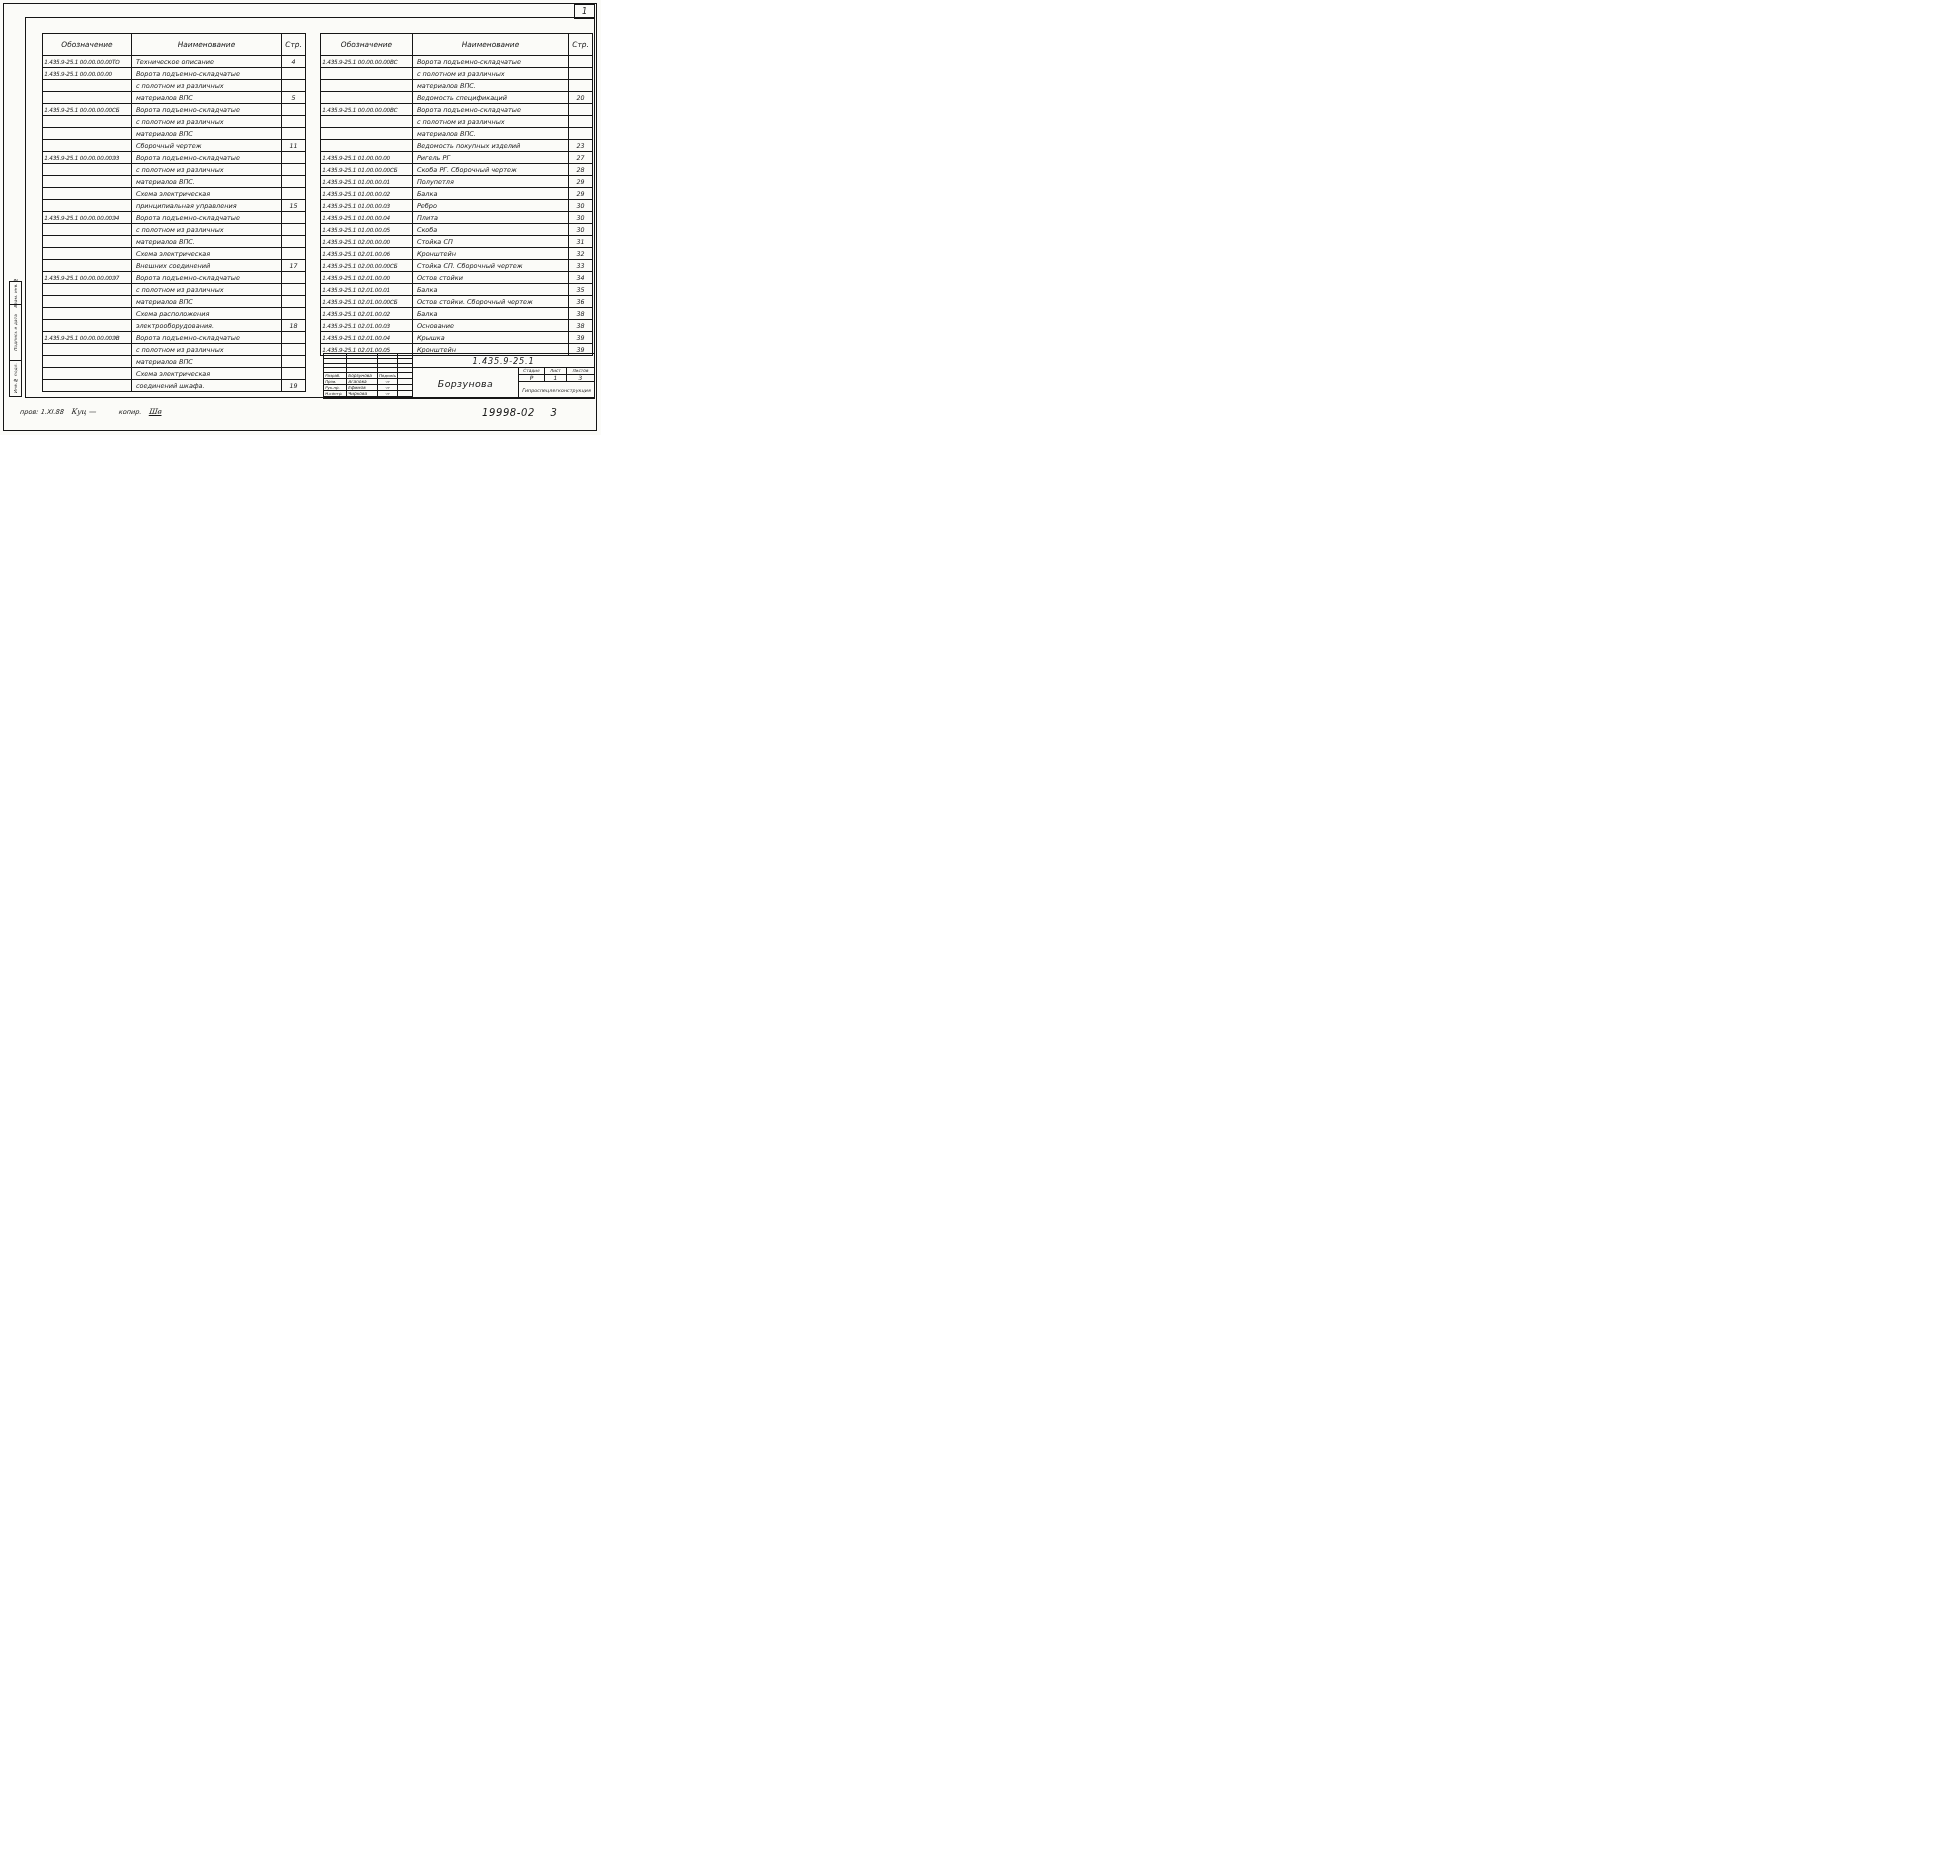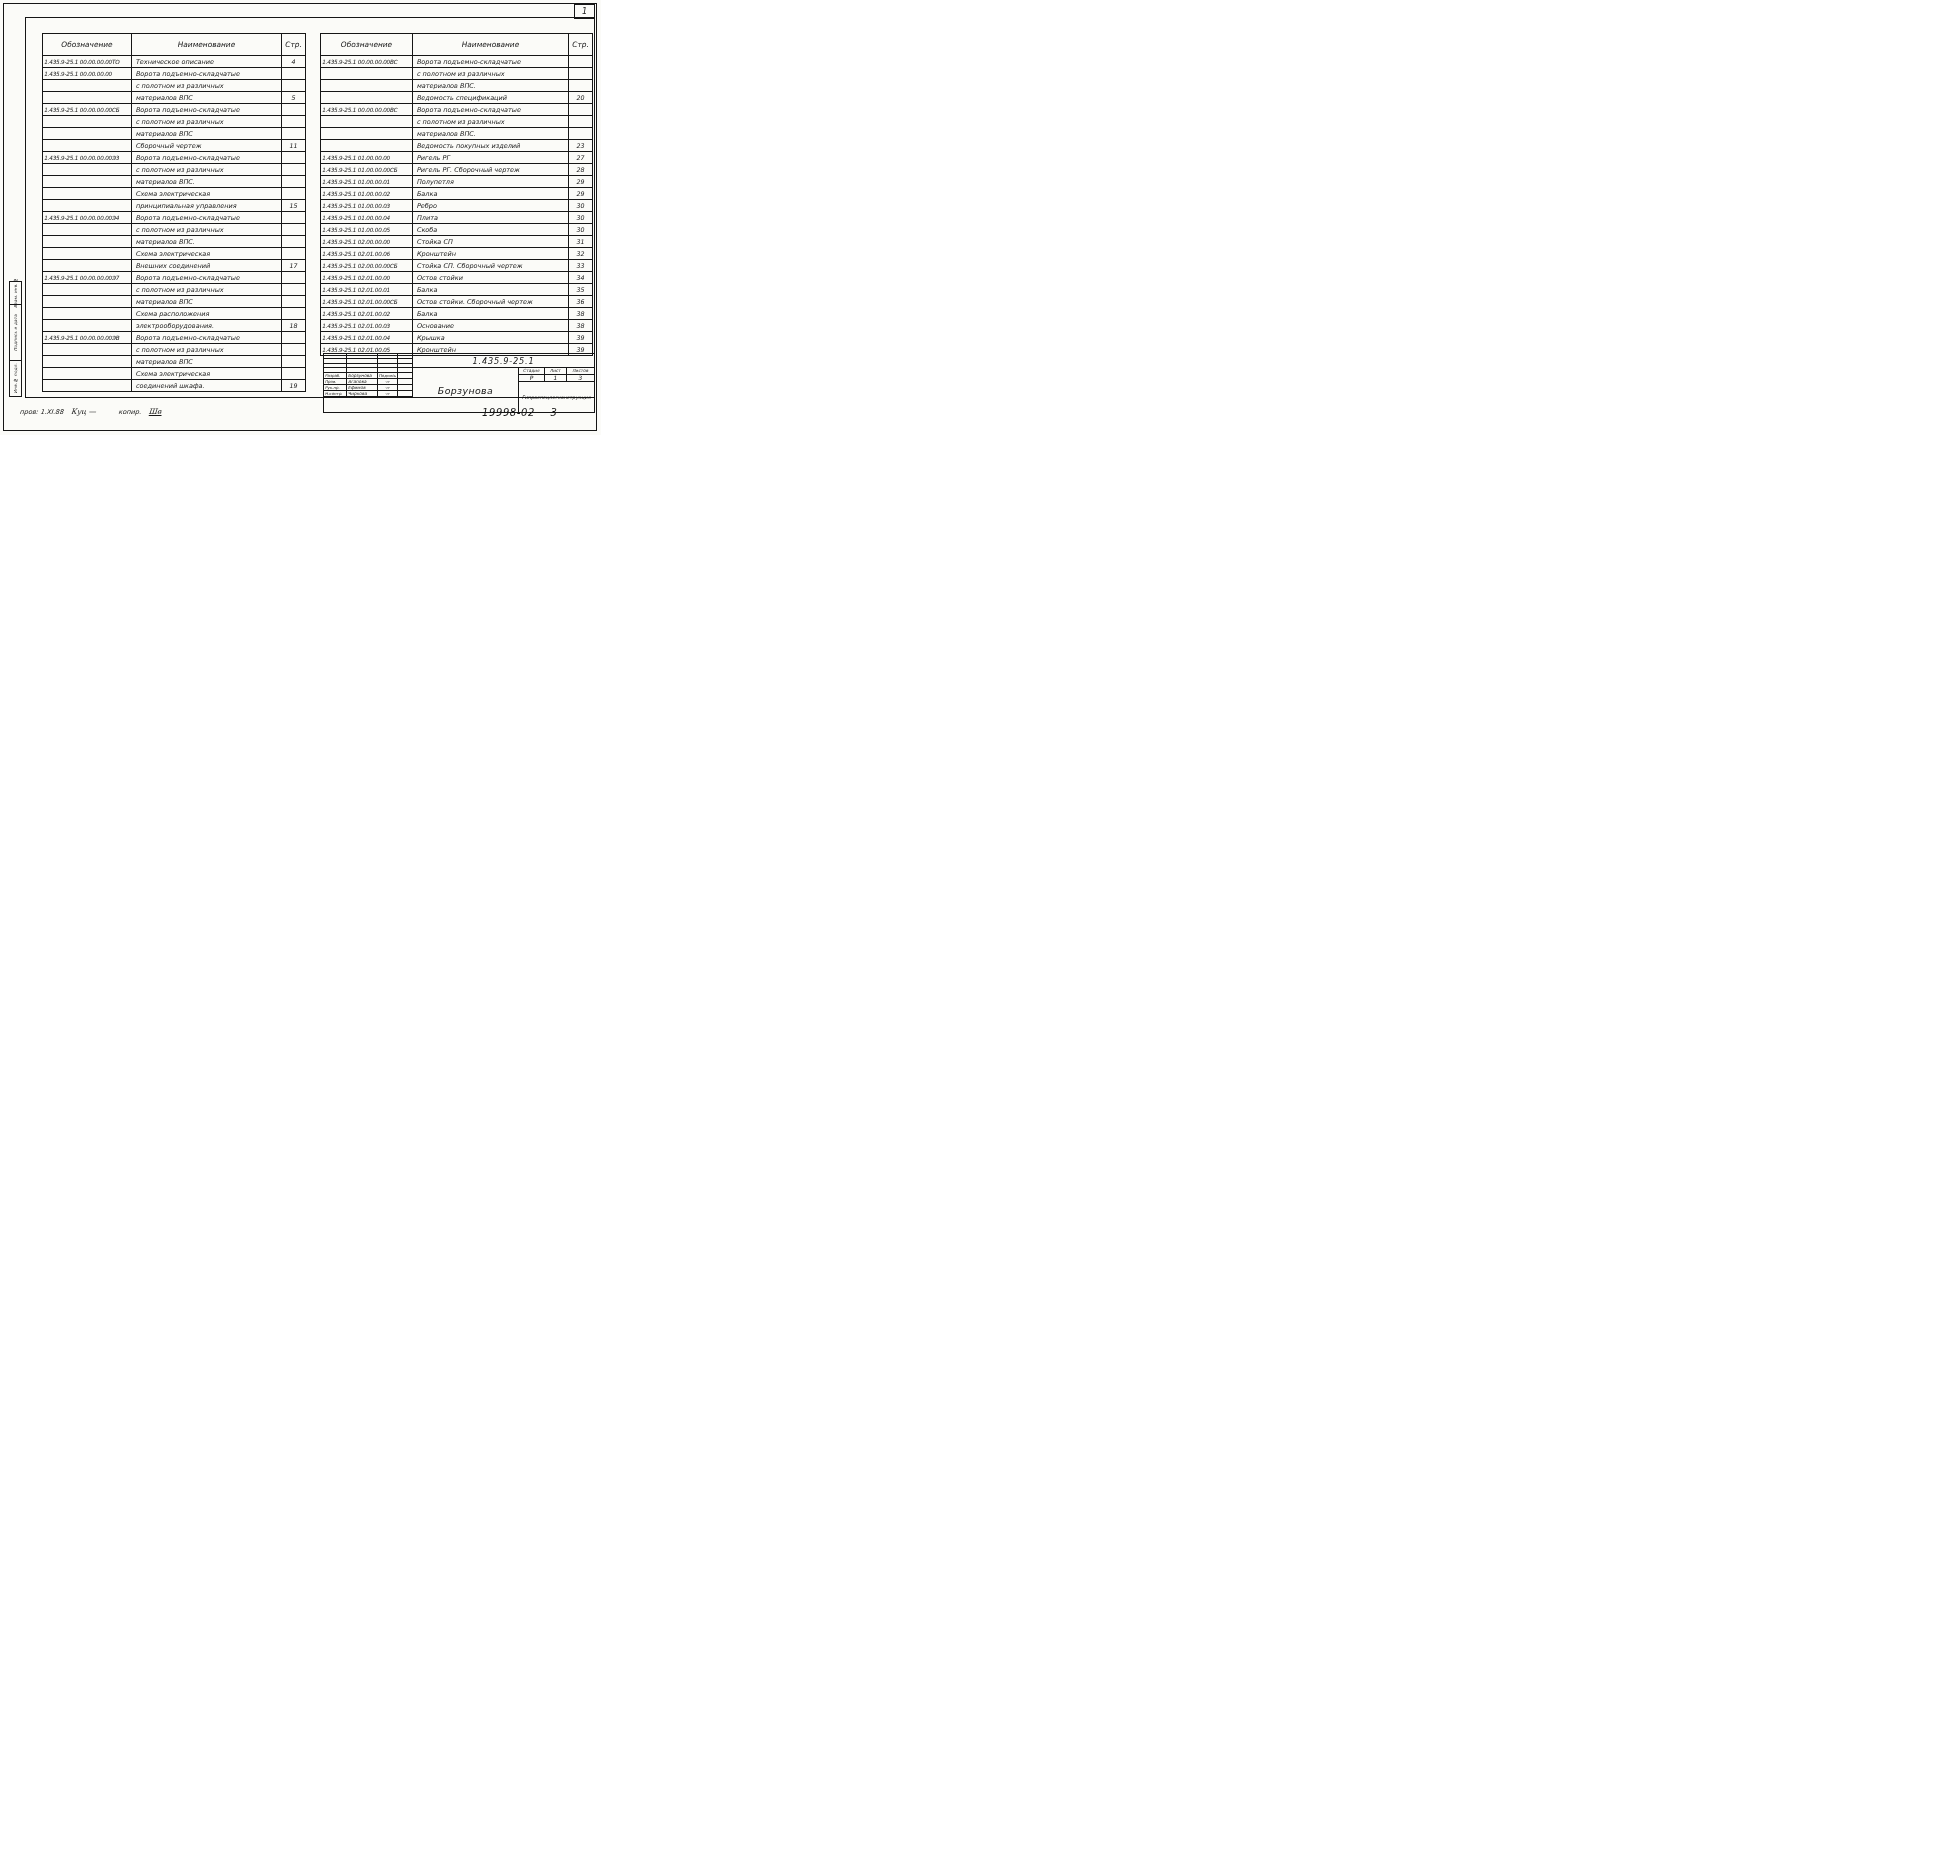--- a/index.html
+++ b/index.html
@@ -25,21 +25,21 @@
   .toc th,.toc td{border:1px solid var(--ink);box-sizing:border-box;overflow:hidden;
          white-space:nowrap;font-weight:normal;}
   .toc th{height:22px;font-style:italic;font-size:7.4px;text-align:center;}
   .toc td{height:12px;font-style:italic;padding:0;}
   td.des{font-size:5.7px;letter-spacing:-0.2px;padding-left:1.2px;}
   td.name{font-size:6.5px;padding-left:3.9px;font-style:italic;}
   td.page{font-size:6.3px;text-align:center;}
   #left-table{left:42px;top:33px;width:263px;}
   #right-table{left:320px;top:33px;width:271px;}
   
-  .title-block{position:absolute;left:323px;top:353px;width:272px;height:60px;
+  .title-block{position:absolute;left:323px;top:353px;width:272px;height:46px;
          border:1.4px solid var(--ink);box-sizing:border-box;}
   .sig-grid{position:absolute;left:0;top:0;width:89px;height:43px;display:grid;
          grid-template-columns:23px 31px 20.3px 1fr;
          grid-template-rows:repeat(4,4.8px) repeat(4,6px);}
   .sig-grid>div{border-right:0.8px solid var(--ink);border-bottom:0.8px solid var(--ink);
          box-sizing:border-box;font-style:italic;display:flex;align-items:center;
          overflow:hidden;padding-left:1.2px;}
   .sig-grid>div.role{font-size:3.9px;}
   .sig-grid>div.nm{font-size:4.3px;}
   .sig-grid>div.sgn{font-size:3.9px;justify-content:center;padding-left:0;}
@@ -304,21 +304,21 @@
           <td class="name">Ведомость покупных изделий</td>
           <td class="page">23</td>
         </tr>
         <tr>
           <td class="des">1.435.9-25.1 01.00.00.00</td>
           <td class="name">Ригель РГ</td>
           <td class="page">27</td>
         </tr>
         <tr>
           <td class="des">1.435.9-25.1 01.00.00.00СБ</td>
-          <td class="name">Ригель РГ. Сборочный чертеж</td>
+          <td class="name">Скоба РГ. Сборочный чертеж</td>
           <td class="page">28</td>
         </tr>
         <tr>
           <td class="des">1.435.9-25.1 01.00.00.01</td>
           <td class="name">Полупетля</td>
           <td class="page">29</td>
         </tr>
         <tr>
           <td class="des">1.435.9-25.1 01.00.00.02</td>
           <td class="name">Балка</td>

